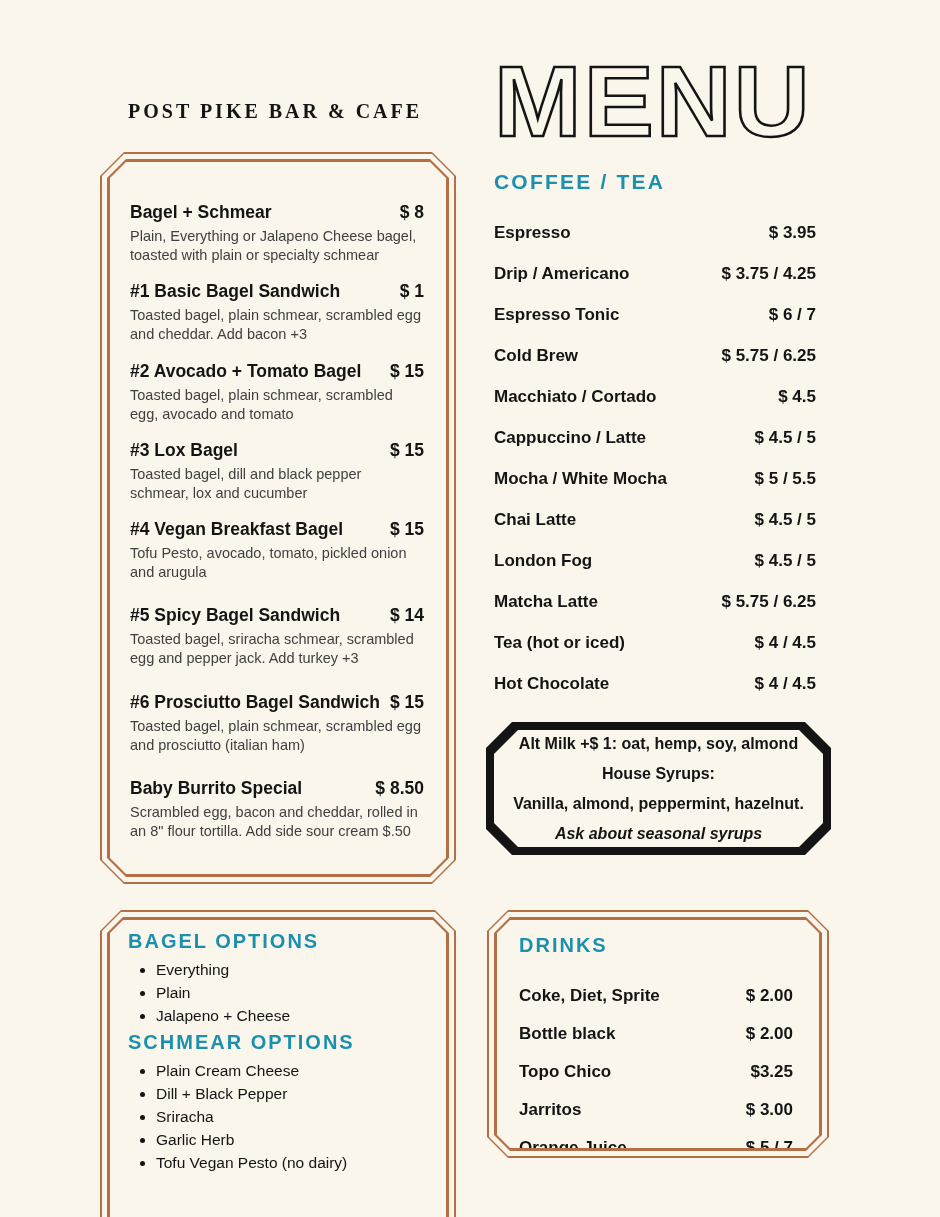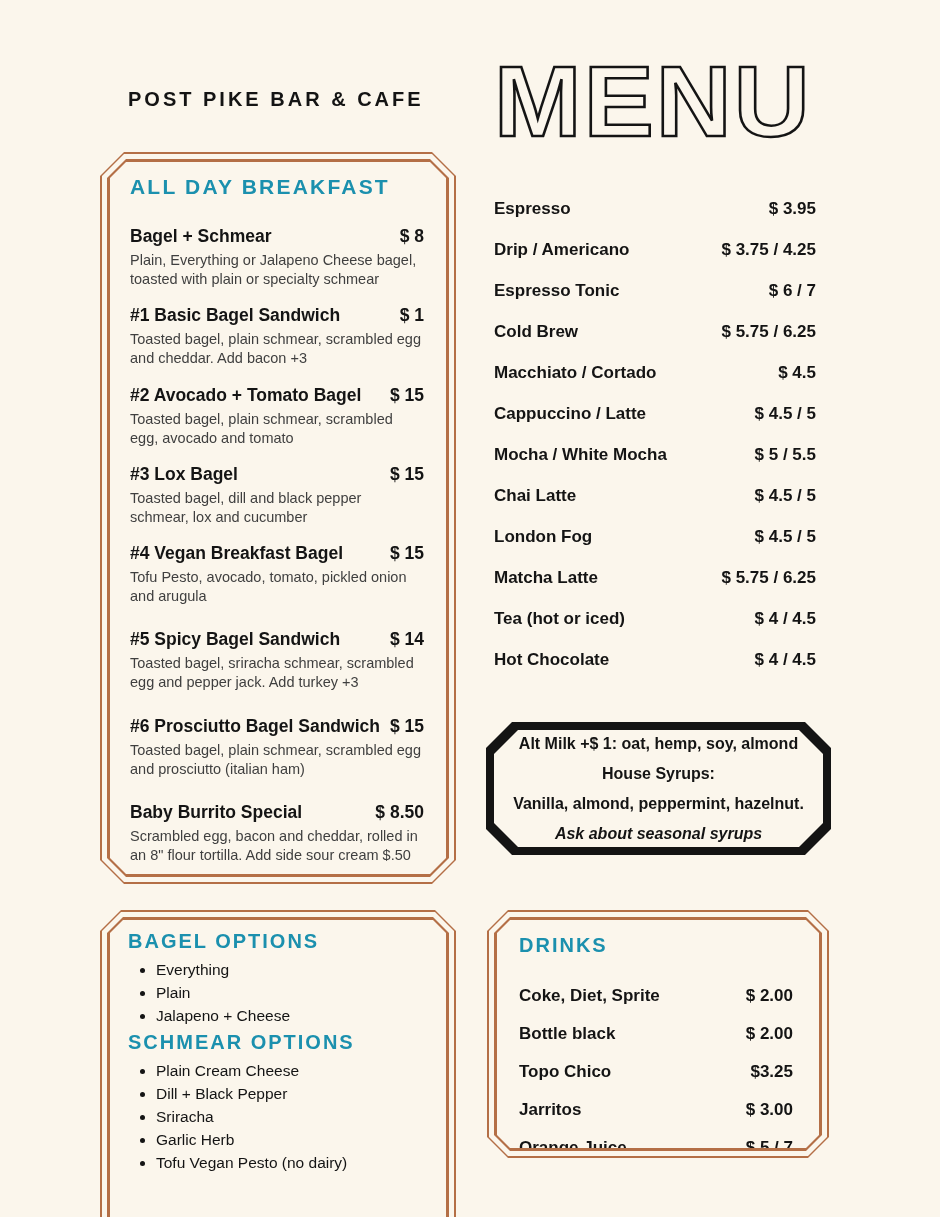--- a/index.html
+++ b/index.html
@@ -12,22 +12,22 @@
   *{box-sizing:border-box;}
   html,body{margin:0;padding:0;}
   body{
     width:940px;height:1217px;position:relative;
     background:var(--bg);
     font-family:"Liberation Sans","DejaVu Sans",sans-serif;
     color:var(--ink);
     overflow:hidden;
   }
   .brand{
-    position:absolute;left:128px;top:88px;
-    font-size:20px;font-weight:800;letter-spacing:3px;white-space:nowrap;
+    position:absolute;left:128px;top:100px;
+    font-size:20px;font-weight:800;letter-spacing:3px;white-space:nowrap;font-family:Liberation Serif, serif;
   }
   .menu-title-svg{position:absolute;left:492px;top:58px;overflow:visible;}
 
   
   .octa{
     clip-path:polygon(
       var(--c) 0, calc(100% - var(--c)) 0,
       100% var(--c), 100% calc(100% - var(--c)),
       calc(100% - var(--c)) 100%, var(--c) 100%,
       0 calc(100% - var(--c)), 0 var(--c));
@@ -93,21 +93,20 @@
 <svg class="menu-title-svg" width="335" height="90">
   <text x="2" y="78" transform="scale(1.05,1)" font-family="Liberation Sans, DejaVu Sans, sans-serif" font-size="100" font-weight="bold" letter-spacing="2" fill="#fbf6ec" stroke="#141414" stroke-width="2.5">MENU</text>
 </svg>
 
 <div class="frame" style="left:100px;top:152px;width:356px;height:732px;">
   <div class="octa f1">
       <div class="octa f2">
         <div class="octa f3">
           <div class="octa f4">
     <div class="breakfast-content">
-      <div class="sec-heading">ALL DAY BREAKFAST</div>
       <div class="b-list">
         <div class="b-item">
           <div class="item-row">
                     <span class="item-name">Bagel + Schmear</span>
                     <span class="item-price">$ 8</span>
                   </div>
           <div class="item-desc">Plain, Everything or Jalapeno Cheese bagel, toasted with plain or specialty schmear</div>
         </div>
         <div class="b-item">
           <div class="item-row">
@@ -160,20 +159,21 @@
         </div>
       </div>
     </div>
   </div>
         </div>
       </div>
     </div>
 </div>
 
 <div class="coffee">
+  <div class="sec-heading">COFFEE / TEA</div>
   <div class="coffee-list">
     <div class="price-row">
         <span class="pname">Espresso</span>
         <span class="pprice">$ 3.95</span>
       </div>
     <div class="price-row">
         <span class="pname">Drip / Americano</span>
         <span class="pprice">$ 3.75 / 4.25</span>
       </div>
     <div class="price-row">

